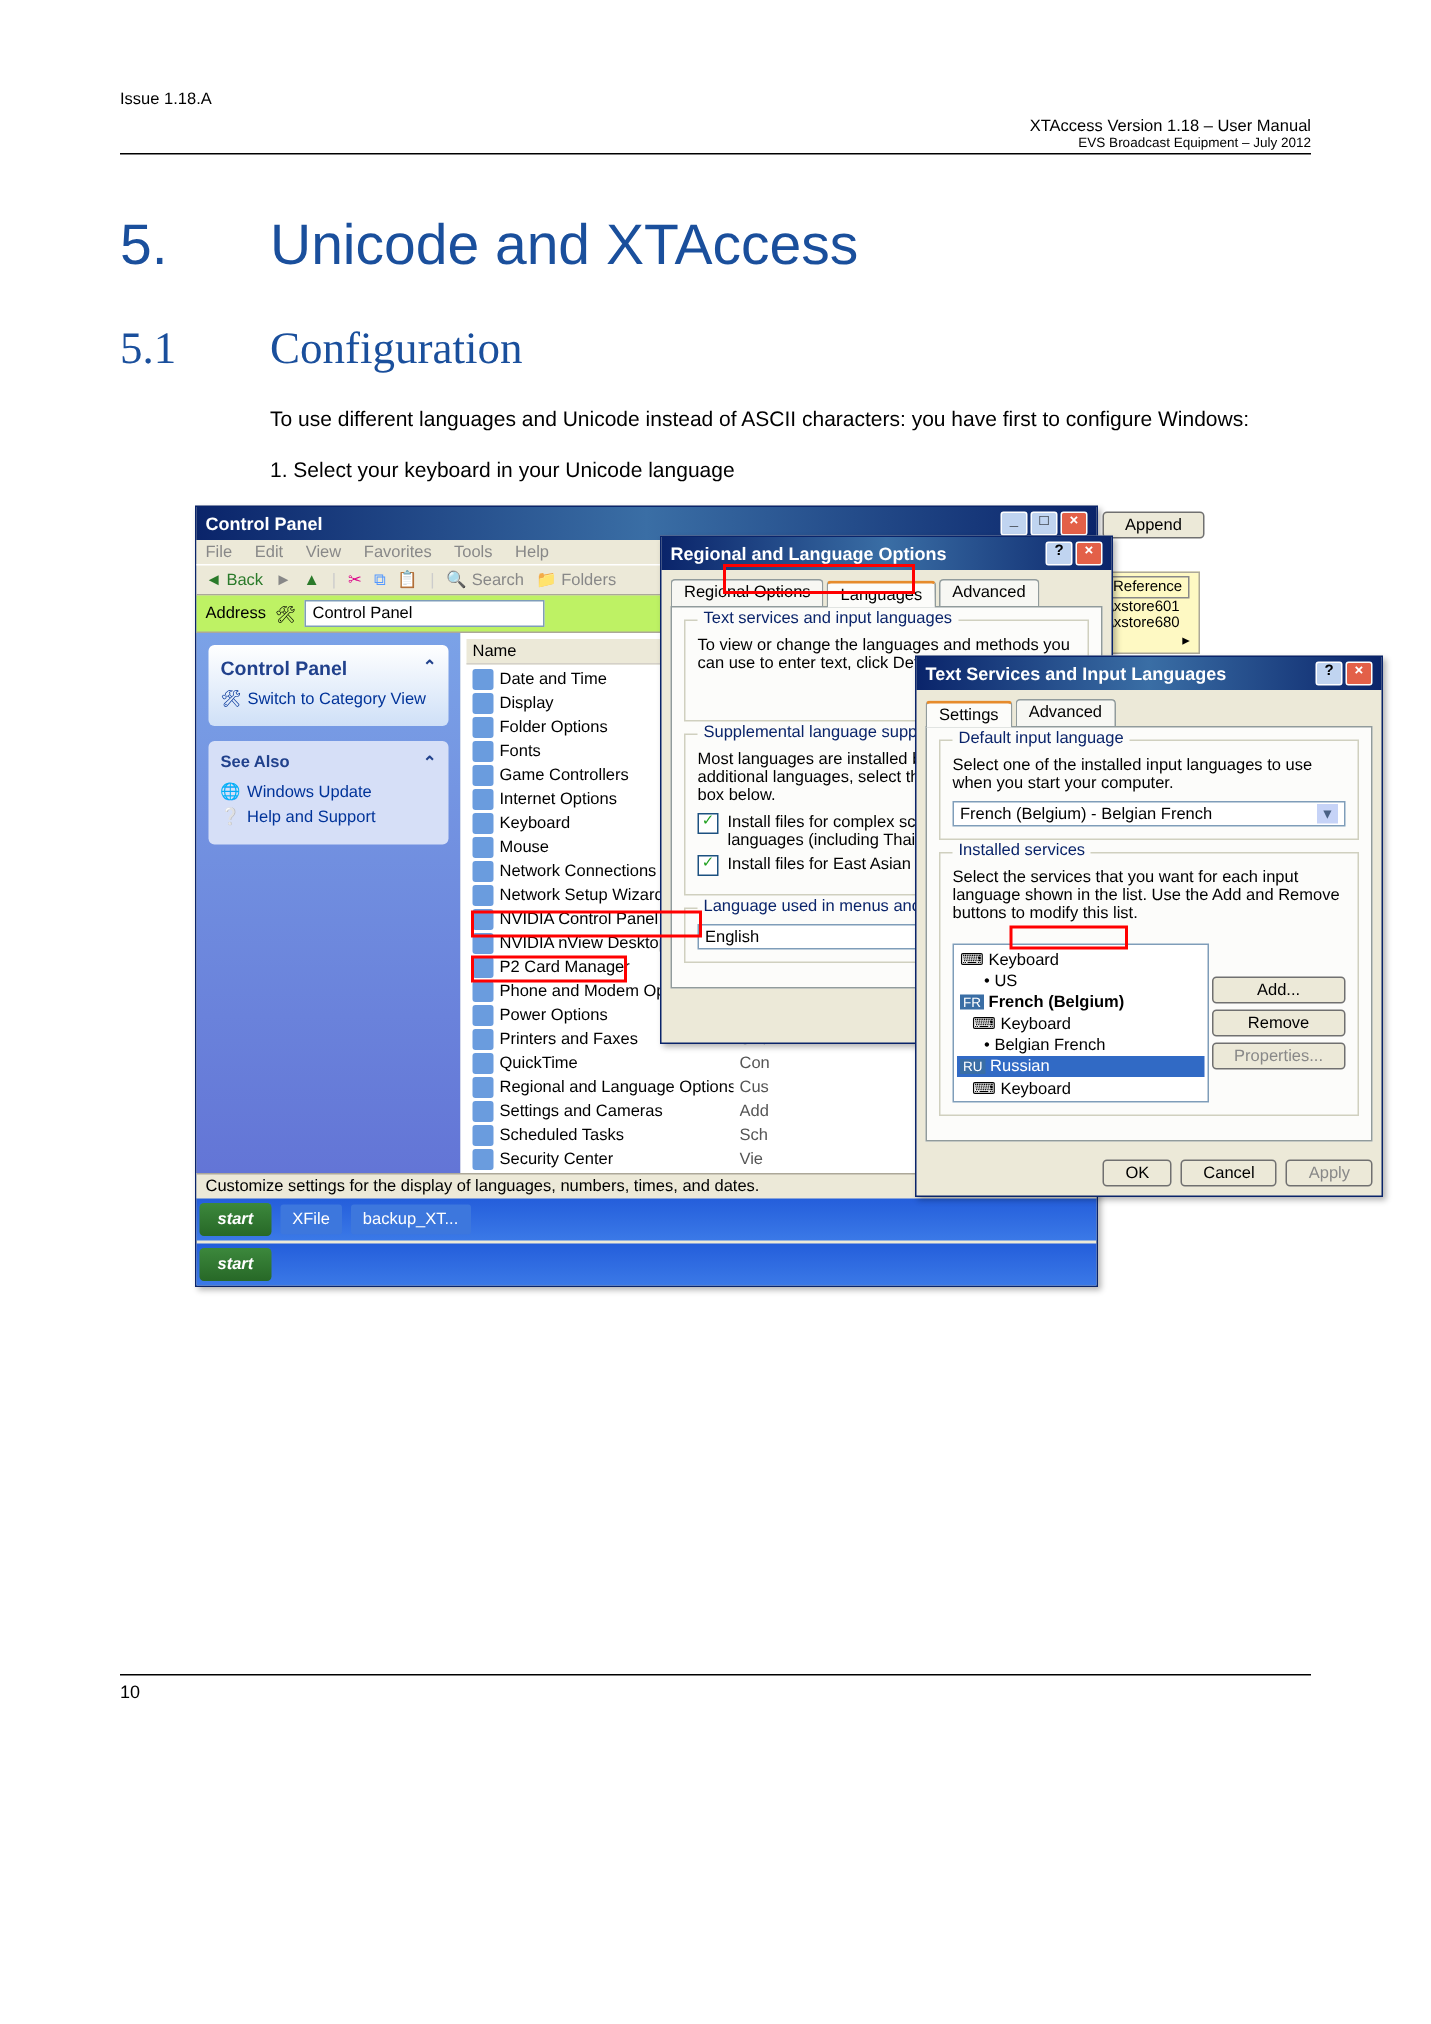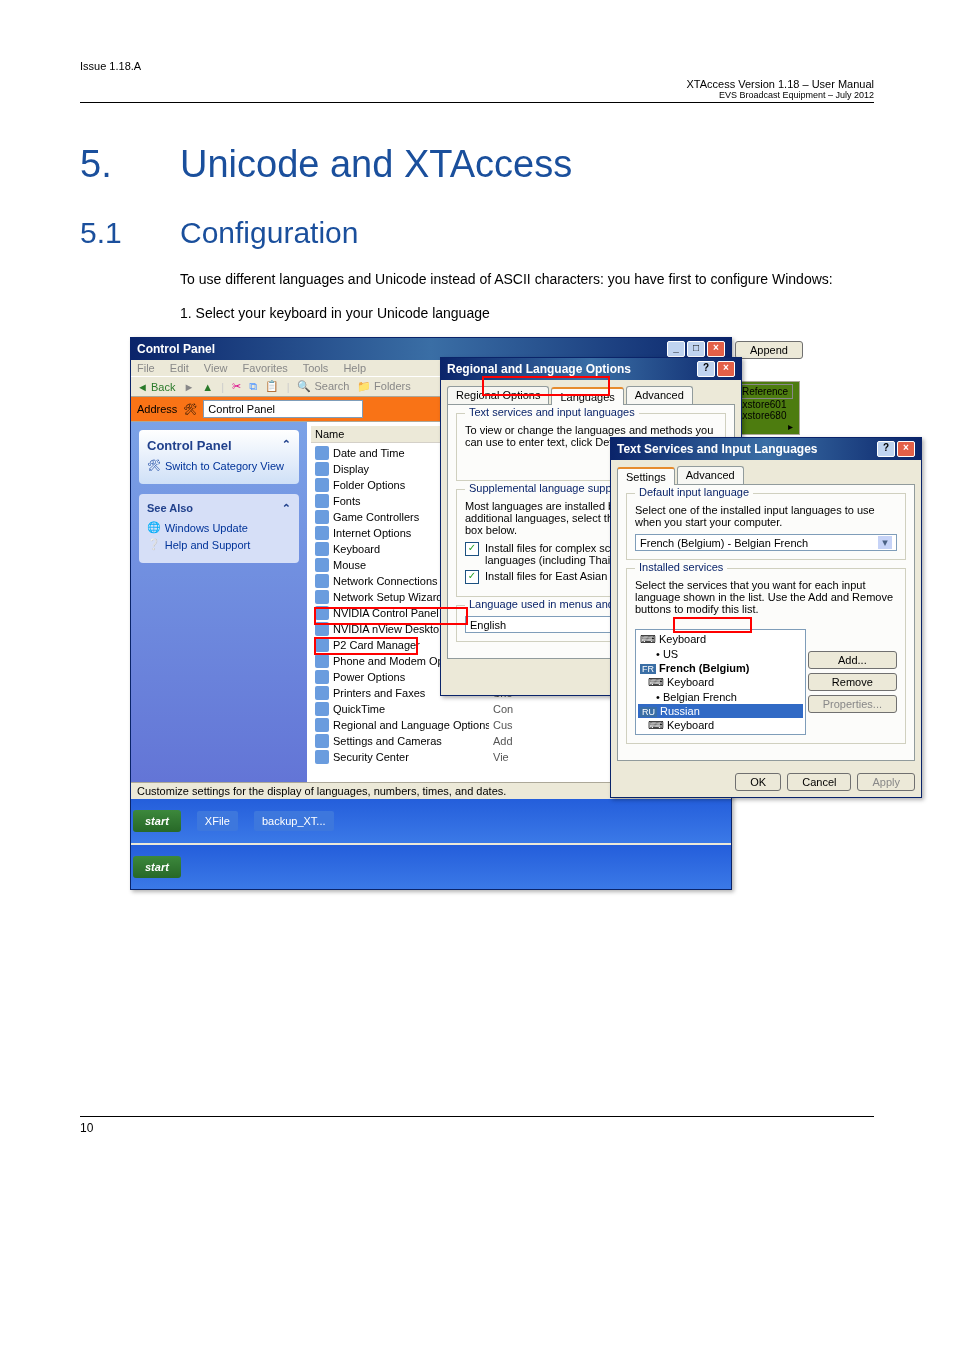--- a/index.html
+++ b/index.html
@@ -27,20 +27,21 @@
     color: #1a4f9c;
     font-weight: normal;
     margin: 0 0 30px 0;
   }
   h1.chapter .num { display: inline-block; width: 100px; }
   h2.section {
     font-size: 30px;
     color: #1a4f9c;
     font-weight: normal;
     margin: 10px 0 20px 0;
+    font-family: Liberation Serif, serif;
   }
   h2.section .num { display: inline-block; width: 100px; }
   .body-indent { margin-left: 100px; font-size: 14px; line-height: 1.4; }
   .body-indent p { margin: 0 0 14px 0; }
   .footer {
     position: relative;
     margin-top: 300px;
     border-top: 1px solid #000;
     padding-top: 4px;
     font-size: 12px;
@@ -77,21 +78,21 @@
     border-radius: 2px;
     font-size: 10px;
     color: #000;
     text-align: center;
     line-height: 12px;
   }
   .titlebar .btn.close { background: #e36048; color: #fff; }
   .menubar { padding: 2px 6px; background: #ece9d8; font-size: 11px; color: #888; }
   .menubar span { margin-right: 12px; }
   .toolbar { padding: 3px 6px; background: #ece9d8; border-top: 1px solid #fff; border-bottom: 1px solid #aca899; display: flex; align-items: center; gap: 8px; color: #888; }
-  .addressbar { padding: 3px 6px; background: #f97316; border-bottom: 1px solid #aca899; display: flex; align-items: center; gap: 6px; font-size: 11px; }
+  .addressbar { padding: 3px 6px; background: #bef264; border-bottom: 1px solid #aca899; display: flex; align-items: center; gap: 6px; font-size: 11px; }
   .addressbar input { flex: 0 0 150px; font-size: 11px; height: 16px; border: 1px solid #7f9db9; padding: 0 4px; }
   .cp-body { display: flex; height: 360px; }
   .cp-left {
     width: 160px;
     background: linear-gradient(to bottom, #7ba2e7, #6375d6);
     padding: 8px;
     color: #003399;
   }
   .cp-panel {
     background: #d6dff7;
@@ -105,21 +106,21 @@
   .cp-panel .link { color: #003399; margin: 4px 0; cursor: pointer; display: flex; align-items: center; gap: 4px; }
   .cp-right { flex: 1; background: #fff; overflow: hidden; padding: 4px; }
   .cp-list-hdr { display: flex; font-size: 11px; color: #000; border-bottom: 1px solid #d4d0c8; padding: 2px 4px; background: #ece9d8; }
   .cp-list-hdr .c1 { width: 160px; }
   .cp-list { font-size: 11px; padding: 2px; }
   .cp-row { display: flex; align-items: center; padding: 1px 2px; color: #000; gap: 4px;}
   .cp-row .ic { width: 14px; height: 14px; background: #6a9cde; border-radius: 2px; flex-shrink: 0; }
   .cp-row .c1 { width: 156px; white-space: nowrap; overflow: hidden; }
   .cp-row .c2 { color: #555; white-space: nowrap; overflow: hidden; }
   .cp-status { border-top: 1px solid #aca899; padding: 2px 6px; font-size: 11px; background: #ece9d8; }
-  .taskbar { height: 44px; background: linear-gradient(to bottom, #245edb, #3b79e7); display: flex; align-items: center; padding: 0 2px; gap: 16px;}
+  .taskbar { height: 28px; background: linear-gradient(to bottom, #245edb, #3b79e7); display: flex; align-items: center; padding: 0 2px; gap: 6px;}
   .taskbar .start { height: 22px; background: linear-gradient(to bottom, #3c883c, #276827); color: #fff; font-weight: bold; padding: 0 12px; border-radius: 3px; display: flex; align-items: center; font-style: italic;}
   .taskbar .titem { background: #3d77dd; color: #fff; height: 20px; padding: 0 8px; border-radius: 2px; font-size: 11px; display: flex; align-items: center;}
 
   
   .tabs { display: flex; margin: 6px 6px 0 6px; }
   .tab { border: 1px solid #919b9c; border-bottom: none; background: #f7f7f3; padding: 2px 8px; font-size: 11px; margin-right: 2px; border-radius: 3px 3px 0 0;}
   .tab.active { background: #fcfcfa; border-top: 2px solid #e68b2c; position: relative; top: 1px; }
   .tabpage { border: 1px solid #919b9c; margin: 0 6px 6px 6px; background: #fcfcfa; padding: 8px; }
   .group { border: 1px solid #d0d0bf; padding: 10px 8px 8px 8px; margin-bottom: 8px; position: relative; }
   .group .legend { position: absolute; top: -8px; left: 8px; background: #fcfcfa; color: #0a246a; padding: 0 4px; font-size: 11px; }
@@ -325,41 +326,46 @@
                 <div class="c1">Regional and Language Options</div>
                 <div class="c2">Cus</div>
               </div>
               <div class="cp-row">
                 <div class="ic"></div>
                 <div class="c1">Settings and Cameras</div>
                 <div class="c2">Add</div>
               </div>
               <div class="cp-row">
                 <div class="ic"></div>
+                <div class="c1">Scheduled Tasks</div>
+                <div class="c2">Sch</div>
+              </div>
+              <div class="cp-row">
+                <div class="ic"></div>
                 <div class="c1">Security Center</div>
                 <div class="c2">Vie</div>
               </div>
               <div class="cp-row"></div>
             </div>
         </div>
       </div>
       <div class="cp-status">Customize settings for the display of languages, numbers, times, and dates.</div>
       <div class="taskbar">
         <div class="start">start</div>
         <div class="titem">XFile</div>
         <div class="titem">backup_XT...</div>
       </div>
       <div class="taskbar" style="margin-top:2px;">
         <div class="start">start</div>
       </div>
     </div>
 
     <button class="btnw" style="position:absolute; left:605px; top:4px;">Append</button>
 
-    <div style="position:absolute; left:600px; top:44px; background:#4d7c0f; border:1px solid #aca899; padding:2px 6px; font-size:10px;">
+    <div style="position:absolute; left:600px; top:44px; background:#fef9c3; border:1px solid #aca899; padding:2px 6px; font-size:10px;">
       <div style="border:1px solid #888; padding:1px 4px; display:inline-block;">Reference</div>
       <div>\\xstore601</div>
       <div>\\xstore680</div>
       <div style="text-align:right;">▸</div>
     </div>
 
     <div class="win" style="left:310px; top:20px; width:300px;">
       <div class="titlebar">
         <span>Regional and Language Options</span>
         <div class="btns">

